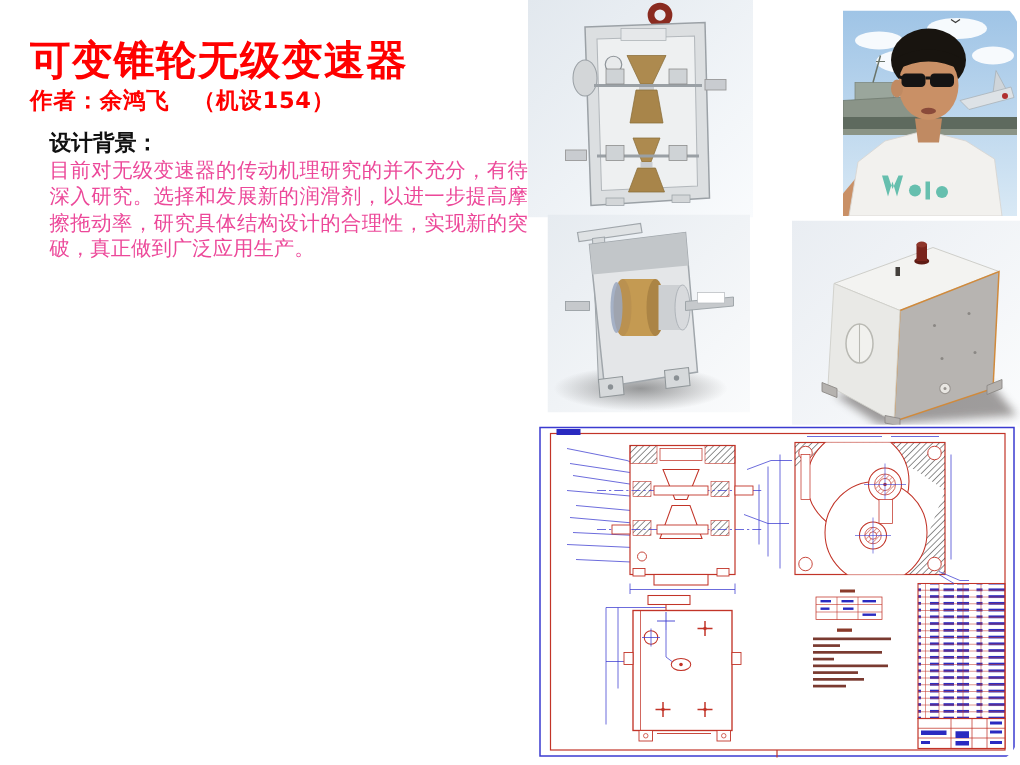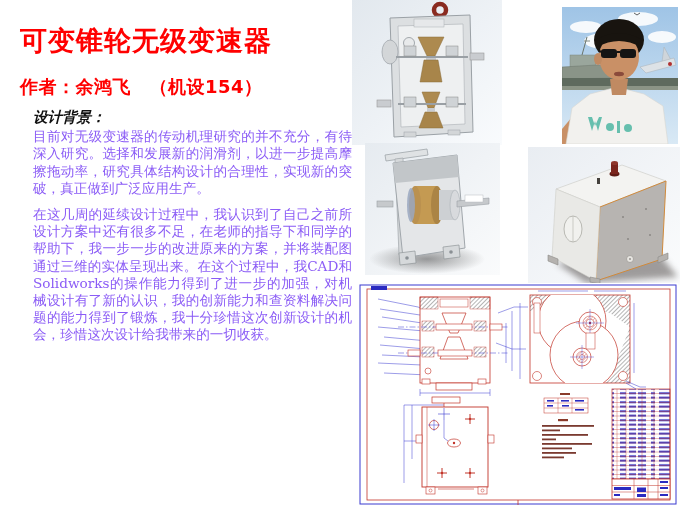--- a/index.html
+++ b/index.html
@@ -1,25 +1,25 @@
 <!DOCTYPE html>
 <html><head>
 <meta charset="utf-8">
 <style>
   html,body{margin:0;padding:0;background:#ffffff;}
   .slide{position:relative;width:680px;height:510px;background:#ffffff;overflow:hidden;
-         font-family:"DejaVu Serif","Liberation Serif",serif;}
+         font-family:"DejaVu Serif","Liberation Serif",serif;border-radius:24px;}
   .left-col{position:absolute;left:20px;top:26px;width:332px;}
   .title{margin:0;font-family:"DejaVu Sans","Liberation Sans",sans-serif;font-weight:bold;
          color:#ff0000;font-size:27px;line-height:1.08;letter-spacing:1px;}
   .author{font-family:"DejaVu Sans","Liberation Sans",sans-serif;font-weight:bold;
-          color:#ff0000;font-size:18px;margin-top:20px;letter-spacing:.5px;}
+          color:#ff0000;font-size:15px;margin-top:3px;letter-spacing:.5px;}
   .section{margin-top:9px;padding-left:13px;}
-  .sec-h{font-weight:bold;font-size:14.5px;color:#111;font-style:italic;}
-  .sec-b{margin:1px 0 0 0;font-size:13.6px;line-height:17.2px;text-align:justify;color:#8b5cf6;}
+  .sec-h{font-weight:bold;font-size:14.5px;color:#111;}
+  .sec-b{margin:1px 0 0 0;font-size:13.6px;line-height:17.2px;text-align:justify;color:#ec4899;}
   .fig{position:absolute;margin:0;padding:0;}
   .fig svg{display:block;width:100%;height:100%;}
   .fig-section{left:352px;top:0;width:150px;height:145px;}
   .fig-photo{left:562px;top:7px;width:116px;height:137px;}
   .fig-open{left:365px;top:143px;width:135px;height:132px;}
   .fig-closed{left:528px;top:147px;width:152px;height:138px;}
   .fig-drawing{left:358px;top:283px;width:320px;height:224px;}
 </style>
 </head>
 <body>
@@ -32,21 +32,20 @@
 
     <div class="section">
       <div class="sec-h">设计背景：</div>
       <p class="sec-b">目前对无级变速器的传动机理研究的并不充分，有待深入研究。选择和发展新的润滑剂，以进一步提高摩擦拖动率，研究具体结构设计的合理性，实现新的突破，真正做到广泛应用生产。</p>
     </div>
 
     <div class="section">
     </div>
 
     <div class="section">
-      <p class="sec-b">在这几周的延续设计过程中，我认识到了自己之前所设计方案中还有很多不足，在老师的指导下和同学的帮助下，我一步一步的改进原来的方案，并将装配图通过三维的实体呈现出来。在这个过程中，我CAD和Solidworks的操作能力得到了进一步的加强，对机械设计有了新的认识，我的创新能力和查资料解决问题的能力得到了锻炼，我十分珍惜这次创新设计的机会，珍惜这次设计给我带来的一切收获。</p>
     </div>
   </div>
 
   <figure class="fig fig-section">
     <svg viewBox="0 0 150 145" xmlns="http://www.w3.org/2000/svg">
       <defs>
         <linearGradient id="bg1" x1="0" y1="0" x2="1" y2="1">
           <stop offset="0" stop-color="#e2e8ee"></stop>
             <stop offset="1" stop-color="#f9fbfd"></stop>
         </linearGradient>

